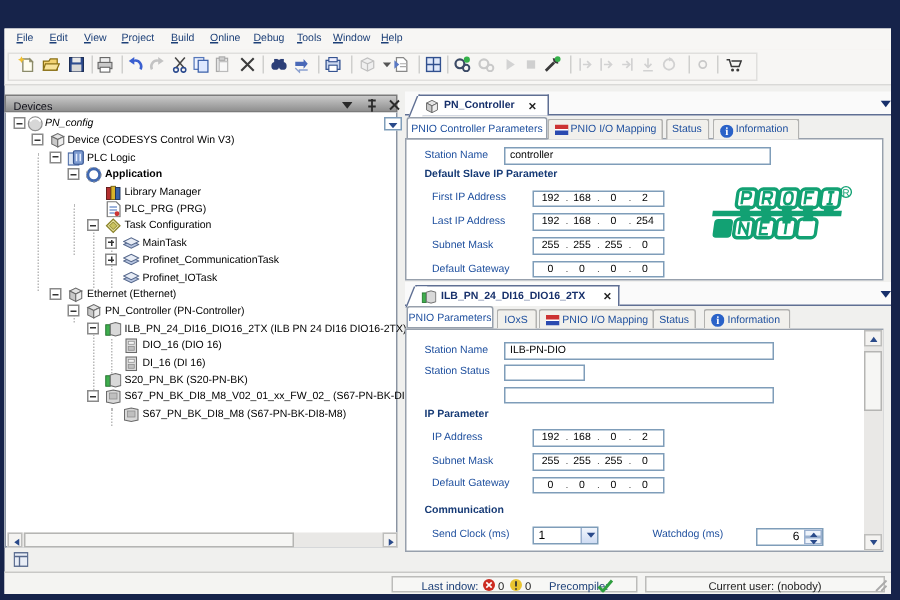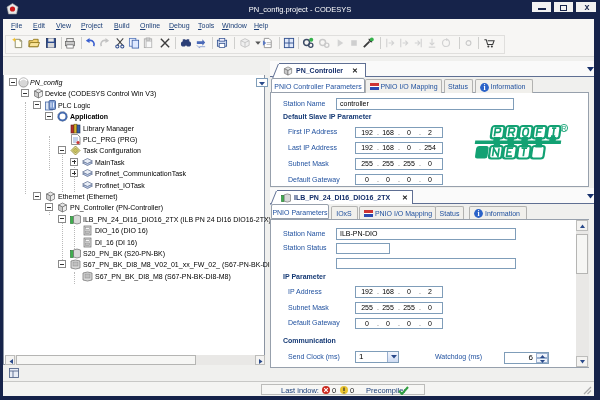--- a/index.html
+++ b/index.html
@@ -46,36 +46,20 @@
 .ipbox span{width:22px;text-align:center;line-height:10px;}
 .ipbox em{font-style:normal;color:#555;line-height:10px;width:0;margin-left:-1px;}
 
 #sbar{position:absolute;left:0;top:362px;width:591px;height:15px;background:#f4f4f2;border-top:1px solid #c8c8c6;}
 .sbox{position:absolute;top:1.5px;height:11.5px;border:1px solid #bcbcba;background:#f7f7f5;font-size:7.5px;color:#1c3f77;}
 </style>
 </head>
 <body>
 <div id="win">
 
- <div id="title">
-  <svg style="position:absolute;left:6px;top:3px" width="13" height="13" viewBox="0 0 13 13">
-        <path d="M6.5 0.5 L12 4 L10.5 11 L2.5 11 L1 4 Z" fill="#e8e8e8" stroke="#9a9a9a" stroke-width="0.6"></path>
-        <circle cx="6.5" cy="6" r="2.6" fill="#cc1719"></circle>
-      </svg>
-  <div class="txt">PN_config.project - CODESYS</div>
-  <div class="wbtn" style="left:531px;width:21px;">
-        <div style="position:absolute;left:6px;top:6px;width:8px;height:2px;background:#16234a;"></div>
-      </div>
-  <div class="wbtn" style="left:553px;width:21px;">
-        <div style="position:absolute;left:6px;top:2.5px;width:7px;height:6px;border:1.6px solid #16234a;"></div>
-      </div>
-  <div class="wbtn" style="left:575px;width:22px;">
-        <div style="position:absolute;left:0;top:0px;width:22px;text-align:center;font-size:9px;font-weight:bold;color:#16234a;">x</div>
-      </div>
- </div>
  <div id="client">
 
   <div id="menu">
    <span class="mi" style="left:8px"><u>F</u>ile</span>
    <span class="mi" style="left:30px"><u>E</u>dit</span>
    <span class="mi" style="left:53px"><u>V</u>iew</span>
    <span class="mi" style="left:78px"><u>P</u>roject</span>
    <span class="mi" style="left:111px"><u>B</u>uild</span>
    <span class="mi" style="left:137px"><u>O</u>nline</span>
    <span class="mi" style="left:166px"><u>D</u>ebug</span>
@@ -214,20 +198,32 @@
         </svg>
    <div class="tsep" style="left:475px"></div>
    <svg class="ticon" style="left:480px" viewBox="0 0 13 13">
           <path d="M1.5 3 h2 l1.5 5 h5.5 l1.5-4 h-7" fill="none" stroke="#3a3a3a" stroke-width="1.1"></path>
           <circle cx="5.8" cy="10.4" r="1.1" fill="#3a3a3a"></circle>
           <circle cx="9.6" cy="10.4" r="1.1" fill="#3a3a3a"></circle>
         </svg>
   </div>
 
   <div id="lpanel">
+   <div id="lphead">
+     <span style="position:absolute;left:5px;top:1.5px;">Devices</span>
+     <svg style="position:absolute;left:224px;top:3.5px" width="7" height="5">
+            <path d="M0 0 h7 l-3.5 4.5 z" fill="#2a2a2a"></path>
+          </svg>
+     <svg style="position:absolute;left:240px;top:1.5px" width="8" height="9" viewBox="0 0 8 9">
+            <path d="M4 0 v5 M1.5 1 h5 M1.5 5 h5 M4 5 v3.5" stroke="#2a2a2a" stroke-width="1.2"></path>
+          </svg>
+     <svg style="position:absolute;left:255px;top:2px" width="8" height="8" viewBox="0 0 8 8">
+            <path d="M1 1 L7 7 M7 1 L1 7" stroke="#2a2a2a" stroke-width="1.3"></path>
+          </svg>
+   </div>
    <div id="ltree">
 
     <div class="tl" style="left:21px;top:27px;height:92px;"></div>
     <div class="tl" style="left:45px;top:61px;height:34px;"></div>
     <div class="tl" style="left:45px;top:129px;height:11px;"></div>
     <div class="tl" style="left:58px;top:72px;height:45px;"></div>
     <div class="tl" style="left:58px;top:140px;height:51px;"></div>
     <div class="tl" style="left:70px;top:83px;height:34px;"></div>
     <div class="tl" style="left:70px;top:151px;height:23px;"></div>
     <div class="tl" style="left:70px;top:197px;height:12px;"></div>
@@ -657,18 +653,19 @@
       <svg style="position:absolute;left:78px;top:1.5px" width="8" height="8">
             <circle cx="4" cy="4" r="4" fill="#e9c431"></circle>
             <path d="M4 1.5 v3.5 M4 6.2 v1" stroke="#333" stroke-width="1.2"></path>
           </svg>
       <span style="position:absolute;left:88px;top:1.5px;color:#222;">0</span>
       <span style="position:absolute;left:104px;top:1.5px;">Precompile:</span>
       <svg style="position:absolute;left:136px;top:1px" width="11" height="9">
             <path d="M1 5 L4 8 L10 1" fill="none" stroke="#2f9e3f" stroke-width="2"></path>
           </svg>
     </span>
+    <span class="sbox" style="left:427px;width:160px;text-align:center;line-height:11px;color:#222;">Current user: (nobody)</span>
     <svg style="position:absolute;left:580px;top:4px" width="9" height="9">
           <path d="M8 1 L1 8 M8 4.5 L4.5 8 M8 8 L8 8" stroke="#aaa" stroke-width="1.2"></path>
         </svg>
   </div>
  </div>
 </div>
 
 </body></html>

